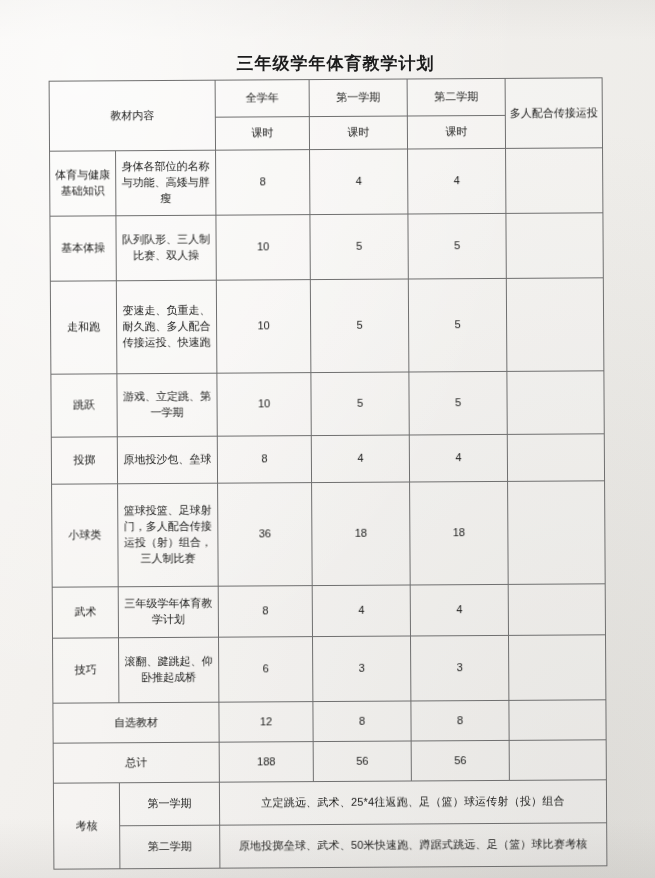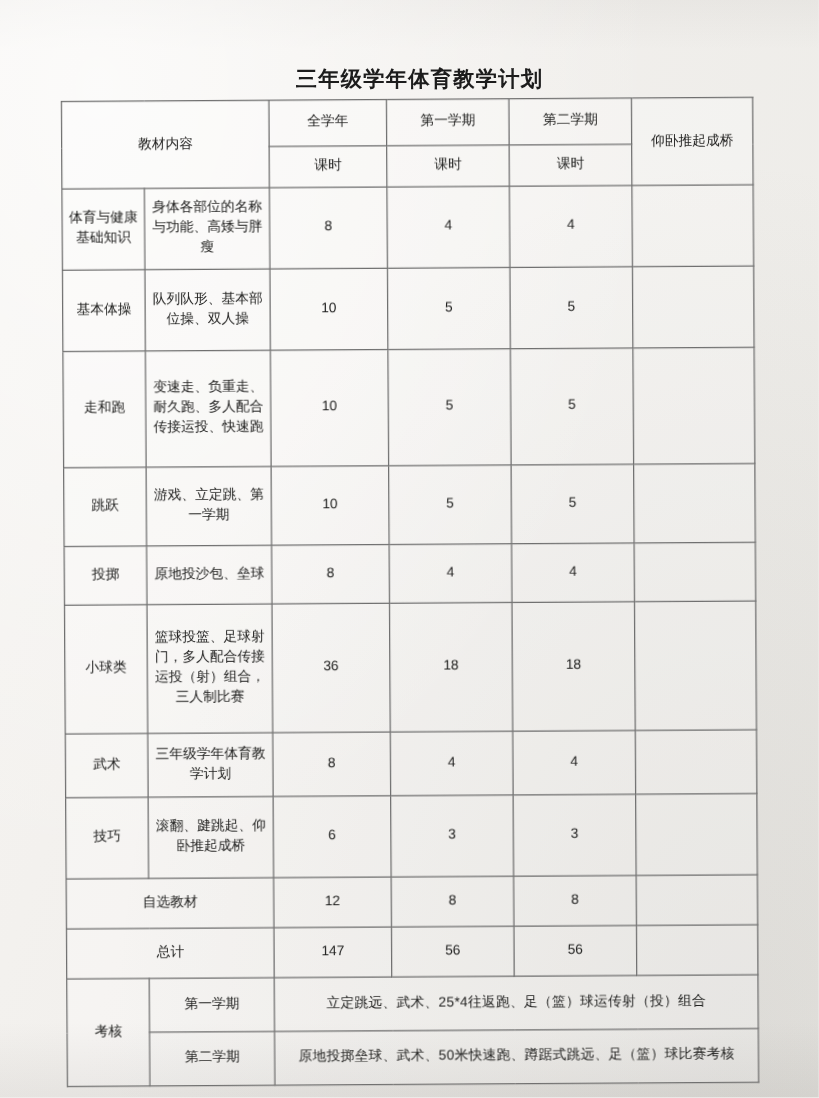--- a/index.html
+++ b/index.html
@@ -128,40 +128,40 @@
           <col class="c4">
           <col class="c5">
           <col class="c6">
       </colgroup>
       <tbody>
         <tr>
           <td class="hdr" colspan="2" rowspan="2">教材内容</td>
           <td class="hdr" style="height:30px">全学年</td>
           <td class="hdr">第一学期</td>
           <td class="hdr">第二学期</td>
-          <td class="hdr" rowspan="2">仰卧推起成桥</td>
+          <td class="hdr" rowspan="2">多人配合传接运投</td>
         </tr>
         <tr>
           <td class="sub-hdr" style="height:26px">课时</td>
           <td class="sub-hdr">课时</td>
           <td class="sub-hdr">课时</td>
         </tr>
 
         <tr>
           <td class="cat" style="height:58px">体育与健康基础知识</td>
           <td class="desc">身体各部位的名称与功能、高矮与胖瘦</td>
           <td class="num">8</td>
           <td class="num">4</td>
           <td class="num">4</td>
           <td class="num"></td>
         </tr>
 
         <tr>
           <td class="cat" style="height:58px">基本体操</td>
-          <td class="desc">队列队形、基本部位操、双人操</td>
+          <td class="desc">队列队形、三人制比赛、双人操</td>
           <td class="num">10</td>
           <td class="num">5</td>
           <td class="num">5</td>
           <td class="num"></td>
         </tr>
 
         <tr>
           <td class="cat" style="height:86px">走和跑</td>
           <td class="desc">变速走、负重走、耐久跑、多人配合传接运投、快速跑</td>
           <td class="num">10</td>
@@ -218,21 +218,21 @@
         <tr class="wide-row">
           <td colspan="2" style="height:33px">自选教材</td>
           <td class="num">12</td>
           <td class="num">8</td>
           <td class="num">8</td>
           <td class="num"></td>
         </tr>
 
         <tr class="wide-row">
           <td colspan="2" style="height:33px">总计</td>
-          <td class="num">147</td>
+          <td class="num">188</td>
           <td class="num">56</td>
           <td class="num">56</td>
           <td class="num"></td>
         </tr>
 
         <tr>
           <td class="cat" rowspan="2">考核</td>
           <td class="cat" style="height:36px">第一学期</td>
           <td class="exam-text" colspan="4">立定跳远、武术、25*4往返跑、足（篮）球运传射（投）组合</td>
         </tr>

